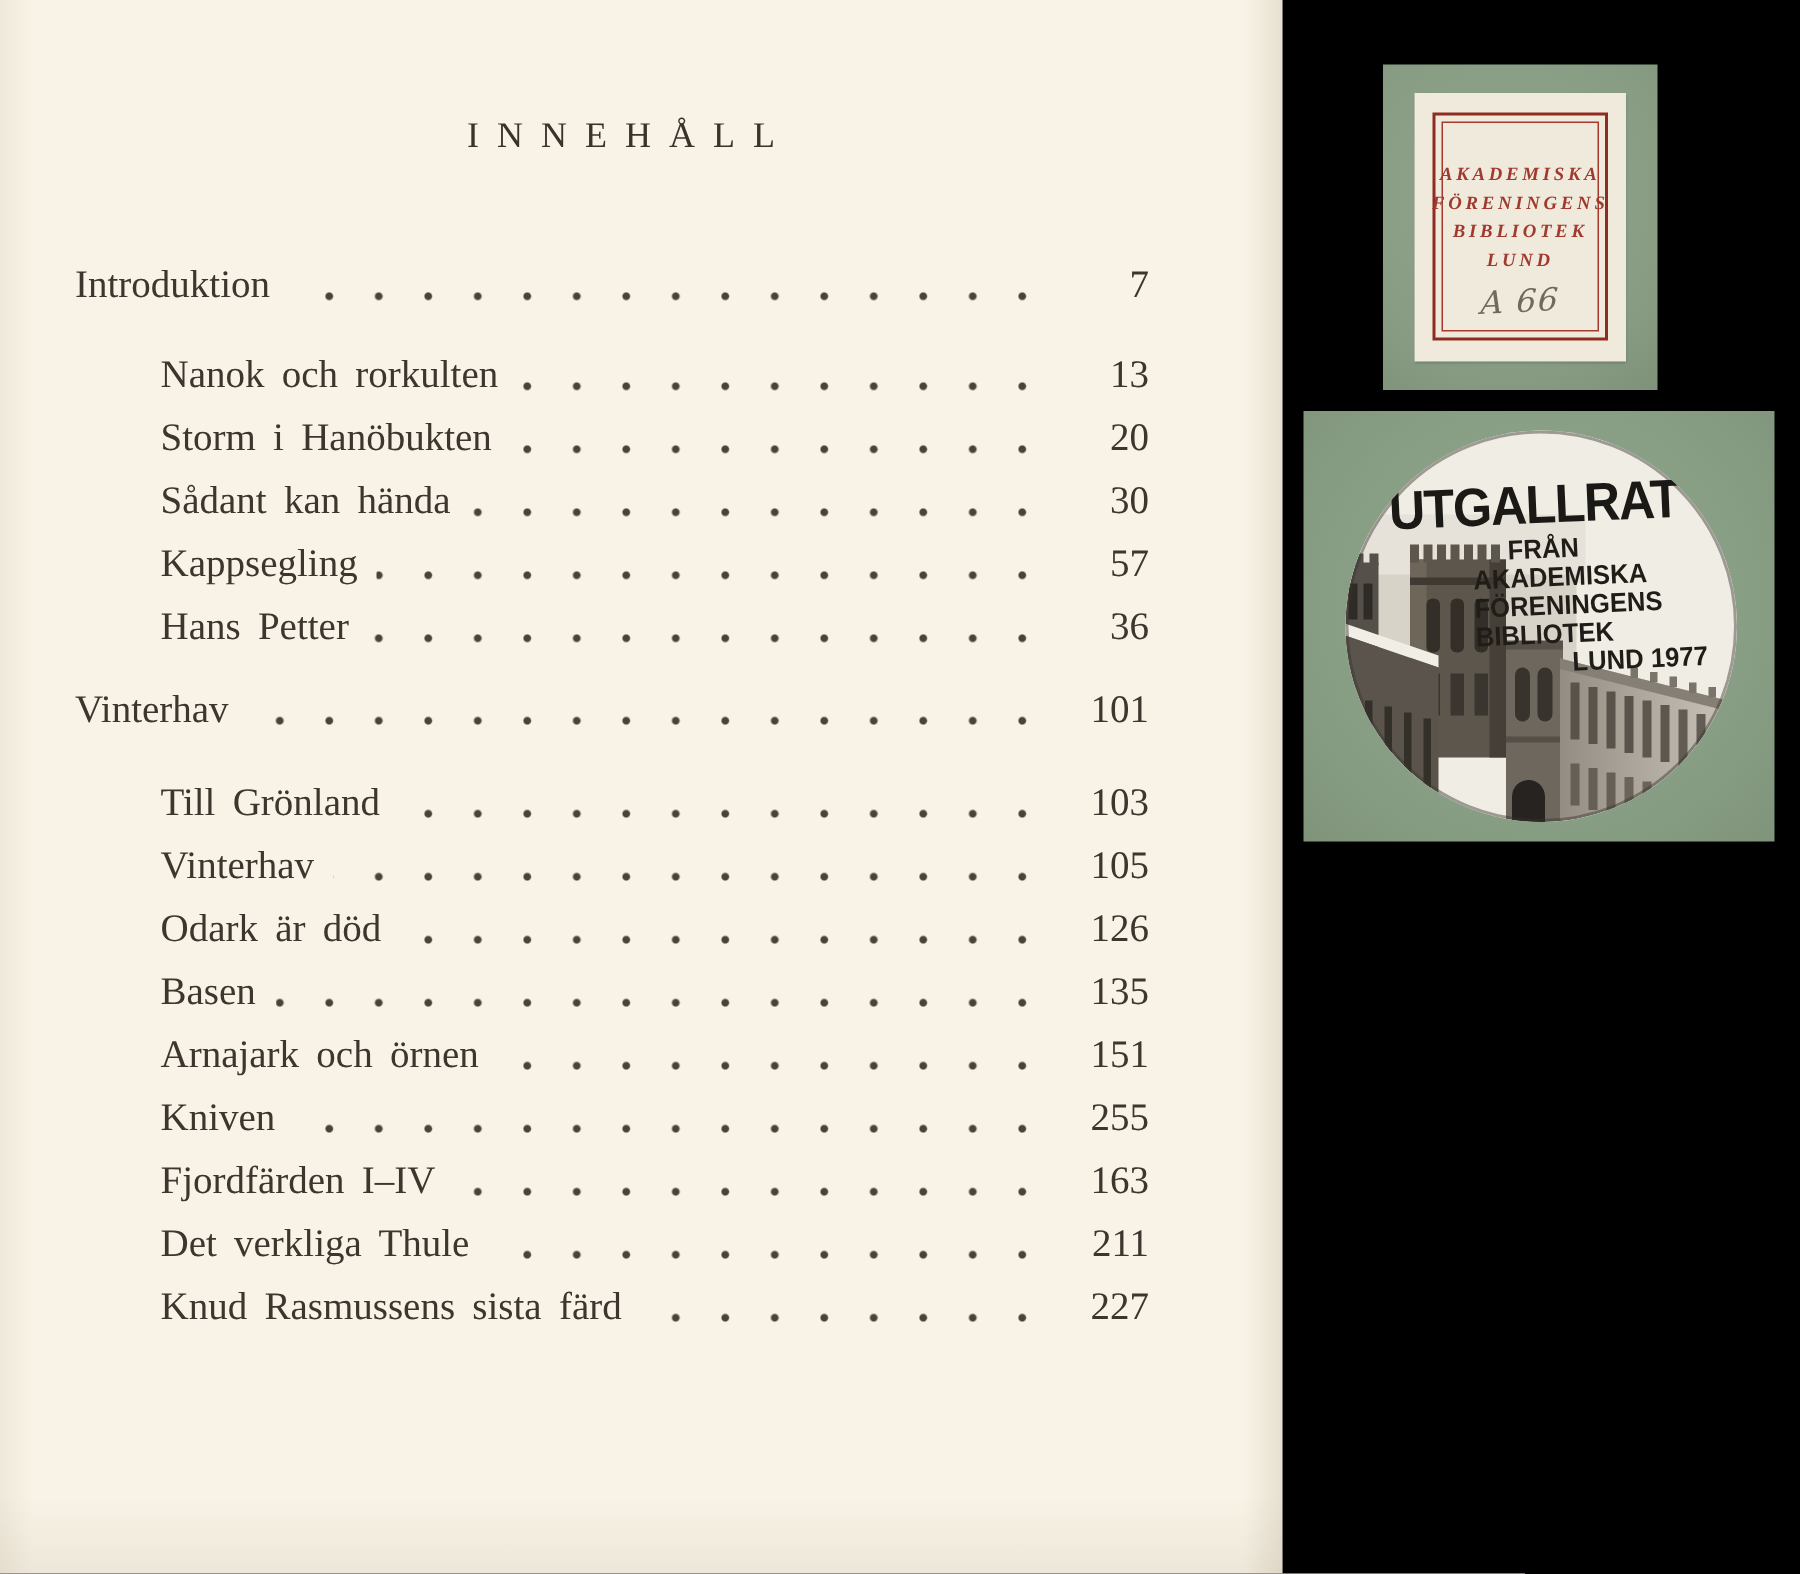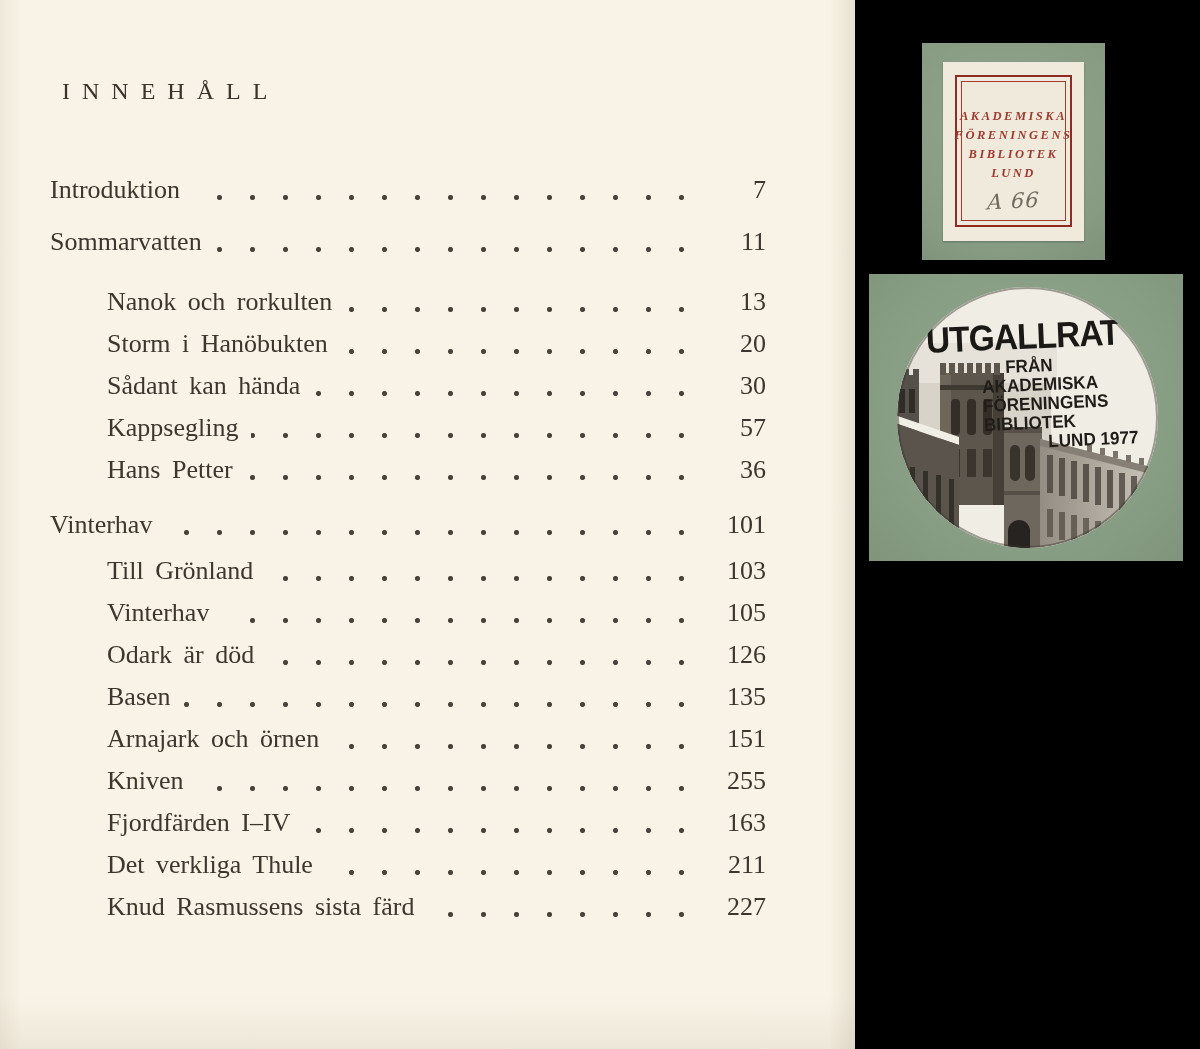--- a/index.html
+++ b/index.html
@@ -13,39 +13,39 @@
   .page{
     position:absolute;left:0;top:0;width:855px;height:1049px;
     background:
       linear-gradient(180deg, rgba(0,0,0,0) 95%, rgba(110,90,60,.08) 100%),
       linear-gradient(90deg, rgba(110,90,60,.07) 0, rgba(0,0,0,0) 2.5%, rgba(0,0,0,0) 97%, rgba(110,90,60,.12) 100%),
       #f8f3e6;
     color:#3c362e;
   }
   .page-title{
     position:absolute;left:50px;top:78px;width:716px;
-    text-align:left;font-size:24px;letter-spacing:12px;padding-left:12px;
+    text-align:center;font-size:24px;letter-spacing:12px;padding-left:12px;
     color:#39332b;
   }
   .toc{position:absolute;left:50px;top:169px;width:716px;}
   .row{
     position:relative;height:42px;line-height:42px;
     display:flex;justify-content:space-between;align-items:center;
     font-size:26px;color:#3c362e;
     background-image:radial-gradient(circle at 3.5px 3.5px, #49423a 2.1px, rgba(0,0,0,0) 3px);
     background-size:33px 7px;background-repeat:repeat-x;
     background-position:1px 25px;
   }
   .row .t{background:#f8f3e6;padding-right:13px;word-spacing:5px;white-space:nowrap;}
   .row.r1 .t{padding-left:57px;}
   .row .n{background:#f8f3e6;padding-left:13px;min-width:52px;text-align:right;}
   .mta{margin-top:10px;}
   .mtb{margin-top:18px;}
   .mtc{margin-top:13px;}
-  .mtd{margin-top:4px;}
+  .mtd{margin-top:20px;}
 
   
   .plate-green{
     position:absolute;left:922px;top:43px;width:183px;height:217px;
     background:radial-gradient(circle at 45% 40%, #90a58c 0%, #879c83 70%, #7e9279 100%);
   }
   .plate-paper{
     position:absolute;left:21px;top:19px;width:141px;height:179px;
     background:#f0eadd;box-shadow:0 1px 2px rgba(0,0,0,.25);
   }
@@ -90,24 +90,20 @@
 </head>
 <body>
 
 <div class="page">
   <div class="page-title">INNEHÅLL</div>
 
   <div class="toc">
     <div class="row r0">
         <span class="t">Introduktion</span>
         <span class="n">7</span>
-      </div>
-    <div class="row r0 mta">
-        <span class="t">Sommarvatten</span>
-        <span class="n">11</span>
       </div>
     <div class="row r1 mtb">
         <span class="t">Nanok och rorkulten</span>
         <span class="n">13</span>
       </div>
     <div class="row r1">
         <span class="t">Storm i Hanöbukten</span>
         <span class="n">20</span>
       </div>
     <div class="row r1">

